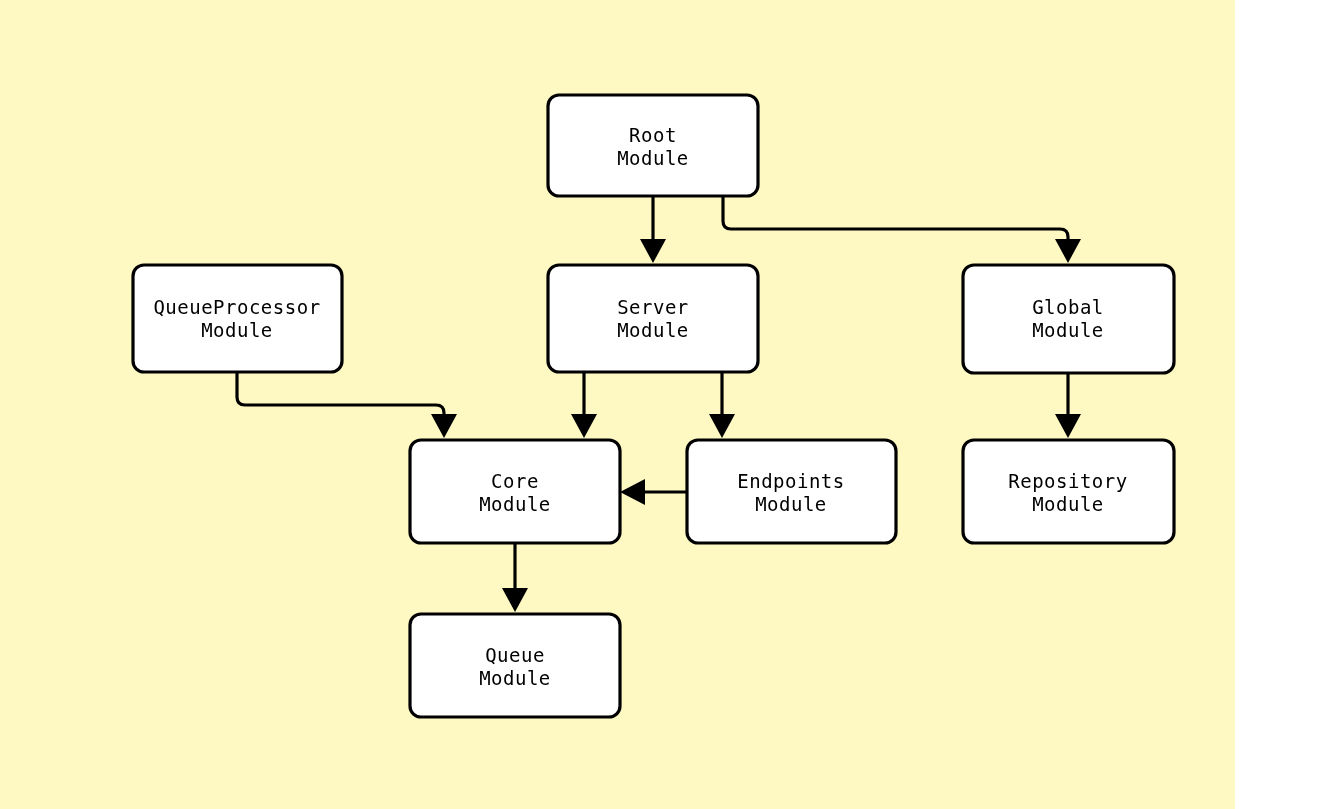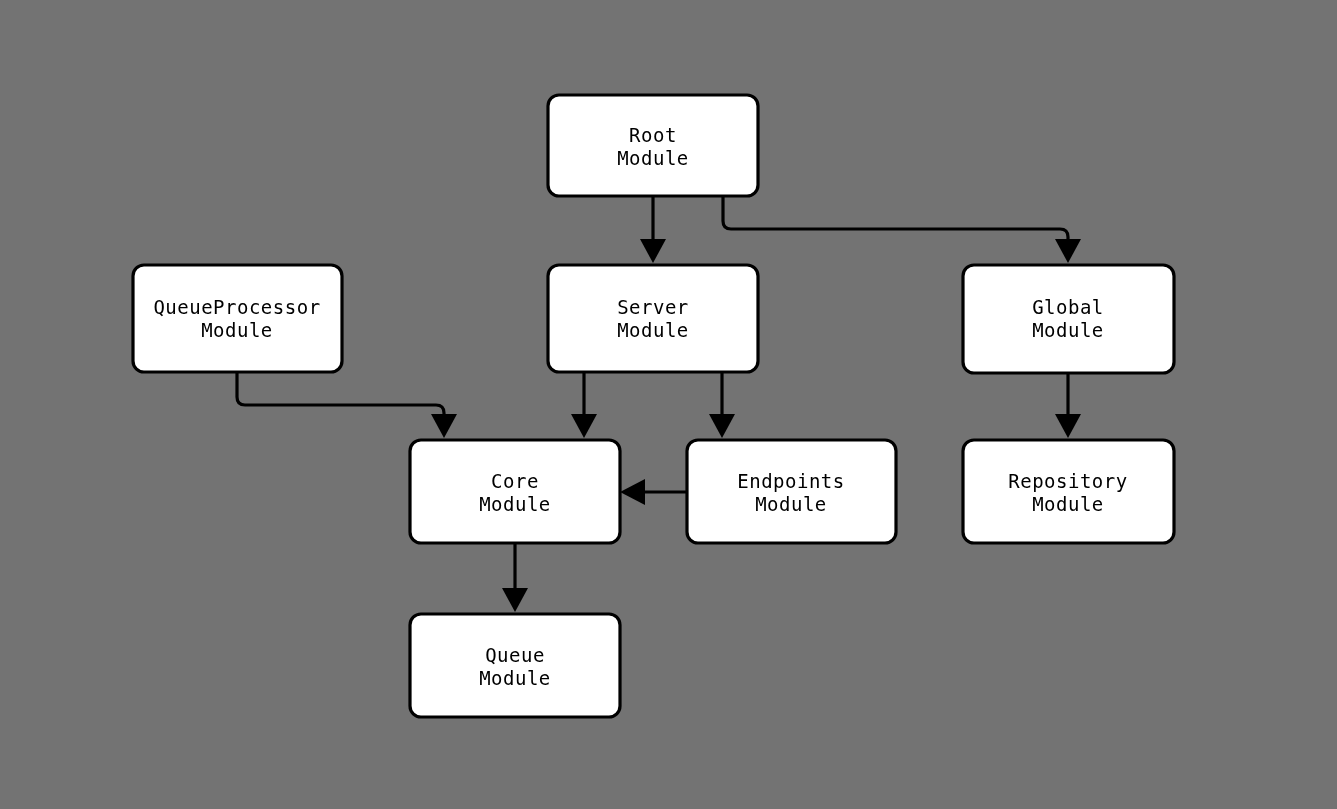--- a/index.html
+++ b/index.html
@@ -2,23 +2,23 @@
 <html><head>
 <meta charset="utf-8">
 <style>
   html, body {
     margin: 0;
     padding: 0;
     background: #ffffff;
   }
   #diagram-root {
     position: relative;
-    width: 1337px;
+    width: 1235px;
     height: 809px;
-    background: #737373;
+    background: #fef9c3;
     overflow: hidden;
     font-family: "DejaVu Sans Mono", monospace;
   }
   #diagram-svg {
     position: absolute;
     top: 0;
     left: 0;
     width: 1337px;
     height: 809px;
     display: block;

